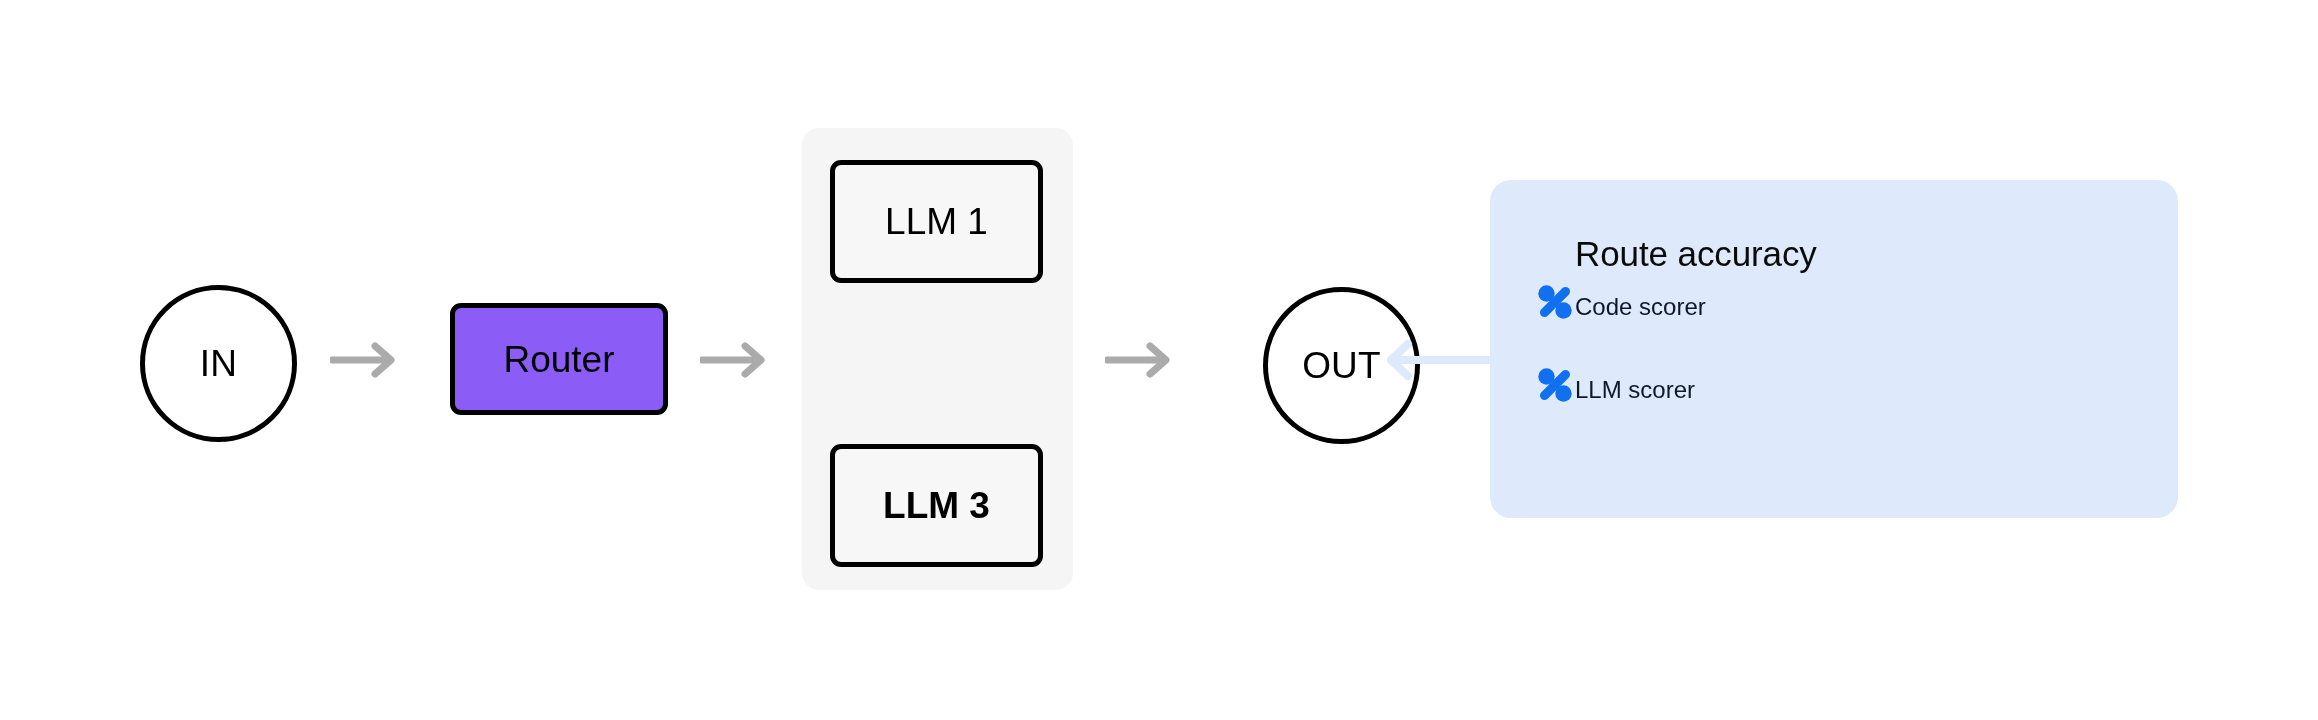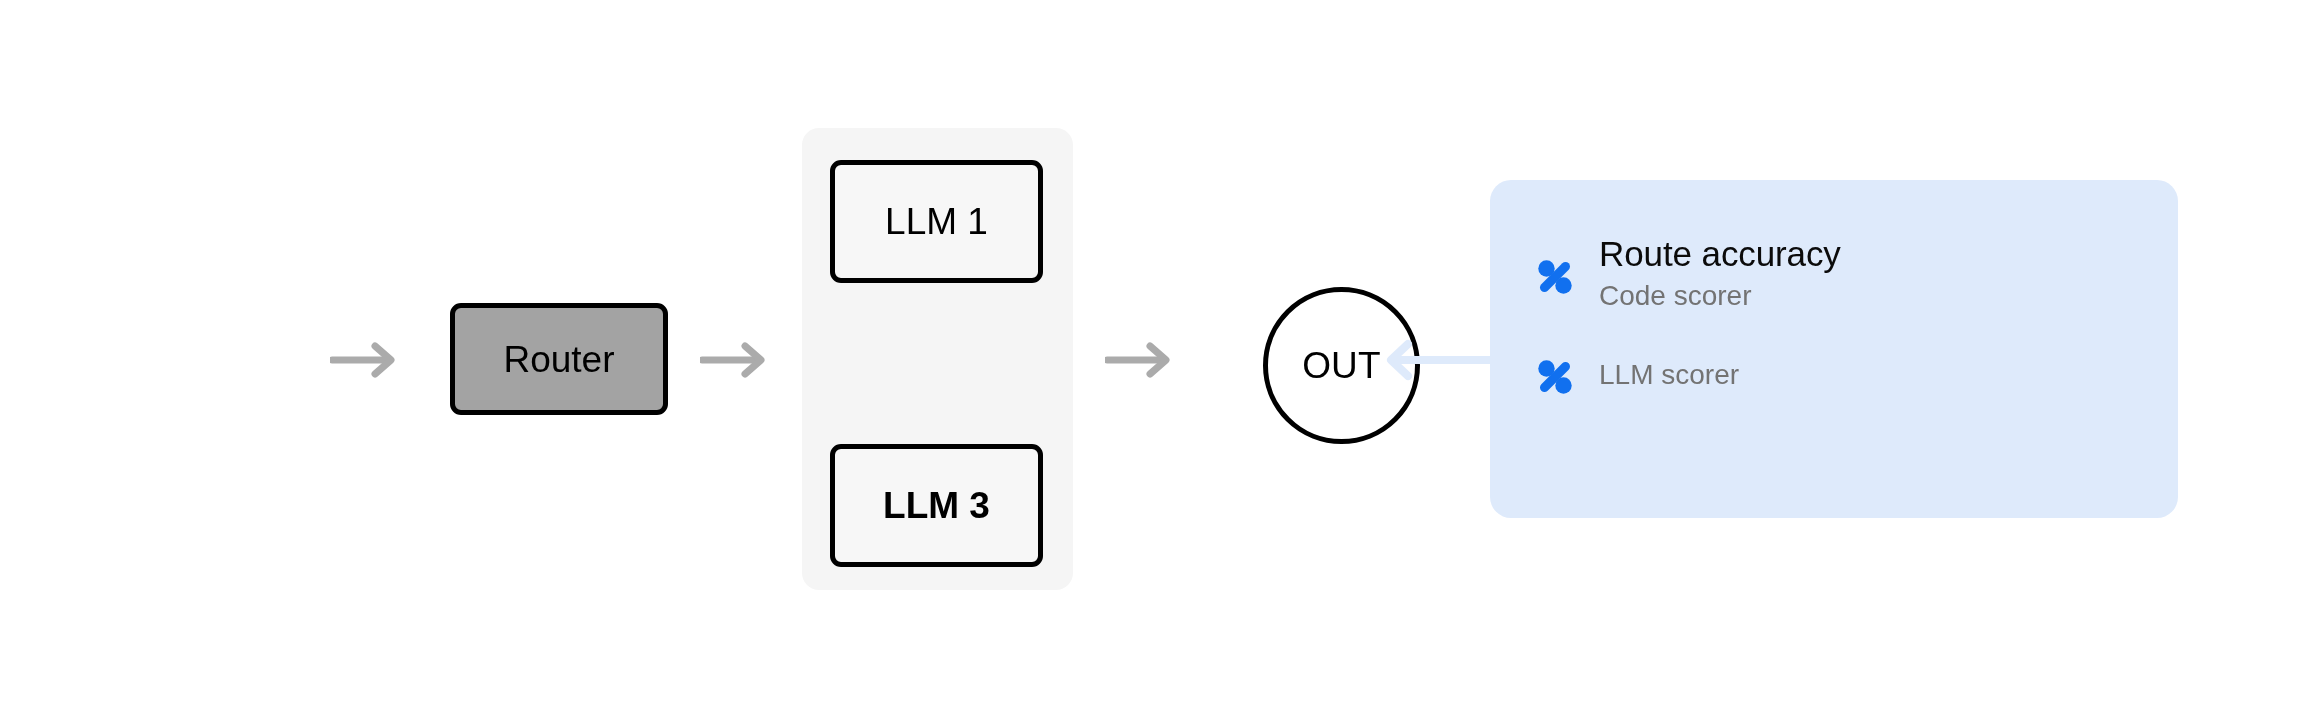--- a/index.html
+++ b/index.html
@@ -41,21 +41,21 @@
     line-height: 1;
   }
   #node-in  { left: 140px; top: 285px; }
   #node-out { left: 1263px; top: 287px; }
 
   
   .box {
     position: absolute;
     border: 5px solid #000000;
     border-radius: 11px;
-    background: #a3a3a3;
+    background: #8b5cf6;
     display: flex;
     align-items: center;
     justify-content: center;
     box-sizing: border-box;
   }
   .box span {
     font-size: 37px;
     color: #000000;
     line-height: 1;
   }
@@ -115,51 +115,53 @@
     top: 180px;
     width: 688px;
     height: 338px;
     background: #DEEAFB;
     border-radius: 21px;
     box-sizing: border-box;
     padding: 54px 0 0 45px;
   }
   .scorer-row {
     display: flex;
-    align-items: center;
-    gap: 24px;
+    align-items: flex-end;
     margin-bottom: 36px;
   }
   .scorer-icon {
     flex: 0 0 auto;
     width: 40px;
     height: 40px;
     margin-top: 7px;
   }
   .scorer-text { display: block; }
   .scorer-title {
     display: block;
     font-size: 35px;
     color: #0B0B0B;
     line-height: 1.16;
     letter-spacing: -0.1px;
   }
   .scorer-sub {
     display: block;
-    font-size: 28px;
-    color: #737373;
+    font-size: 24px;
+    color: #0f172a;
     line-height: 1.3;
-    margin-top: 3px;
+    margin-top: 16px;
   }
 </style>
 </head>
 <body>
 
 <div class="canvas">
 
+  <div class="terminal" id="node-in">
+    <span>IN</span>
+  </div>
 
   <div class="arrow" id="arrow-in-router">
     <svg width="70" height="38" viewBox="0 0 70 38" fill="none" aria-hidden="true">
       <path d="M2 19 H60" stroke="#ABABAB" stroke-width="7" stroke-linecap="round"></path>
       <path d="M45 5 L61 19 L45 33" stroke="#ABABAB" stroke-width="7" stroke-linecap="round" stroke-linejoin="round" fill="none"></path>
     </svg>
   </div>
 
   <div class="box" id="node-router">
     <span>Router</span>

